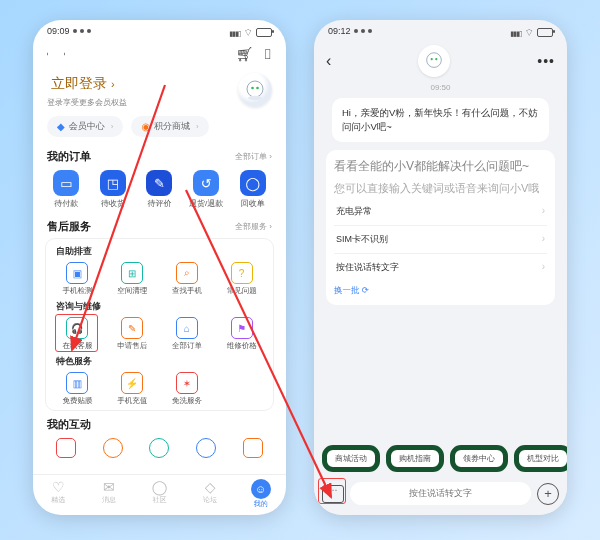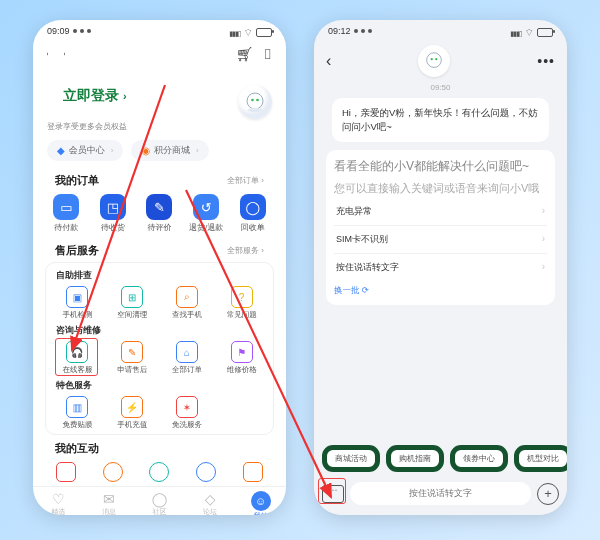--- a/index.html
+++ b/index.html
@@ -53,42 +53,42 @@
   .hex {
     width:16px; height:16px; border:1.5px solid #555; transform:rotate(0deg);
     clip-path: polygon(25% 5%, 75% 5%, 100% 50%, 75% 95%, 25% 95%, 0% 50%);
   }
   .cart { font-size:14px; color:#333; }
 
   .login-row {
     display:flex; justify-content:space-between; align-items:center;
     padding: 4px 14px 6px;
   }
-  .login-left h3 { margin:16px; font-size:14px; font-weight:700; color:#15803d; }
+  .login-left h3 { margin:4px; font-size:14px; font-weight:400; color:#a16207; }
   .login-left p { margin:1px 0 0; font-size:8px; color:#888; }
   .avatar {
     width:34px; height:34px; border-radius:50%; background: radial-gradient(circle at 40% 35%, #fff 0 40%, #e6ecf5 60%);
     display:flex; align-items:center; justify-content:center;
     box-shadow: 0 1px 3px rgba(0,0,0,0.1);
   }
   .avatar svg { width:24px; height:24px; }
 
   .pill-row { display:flex; gap:8px; padding: 2px 14px 8px; }
   .pill {
     display:flex; align-items:center; gap:4px;
     background:#f3f5f9; border-radius:12px; padding:4px 10px; font-size:9px; color:#666;
   }
   .pill.blue .picon { color:#3b82f6; }
   .pill.orange .picon { color:#f97316; }
   .picon { font-size:10px; }
   .chev { color:#bbb; font-size:8px; margin-left:2px; }
 
   .section-head {
     display:flex; justify-content:space-between; align-items:center;
-    padding: 4px 22px 2px;
+    padding: 4px 14px 2px;
   }
   .section-head .title { font-size:11px; font-weight:700; color:#222; }
   .section-head .more { font-size:8px; color:#999; }
 
   .icon-row {
     display:grid; grid-template-columns: repeat(5,1fr);
     padding: 4px 10px 6px;
     text-align:center;
   }
   .icon-cell .ic {

